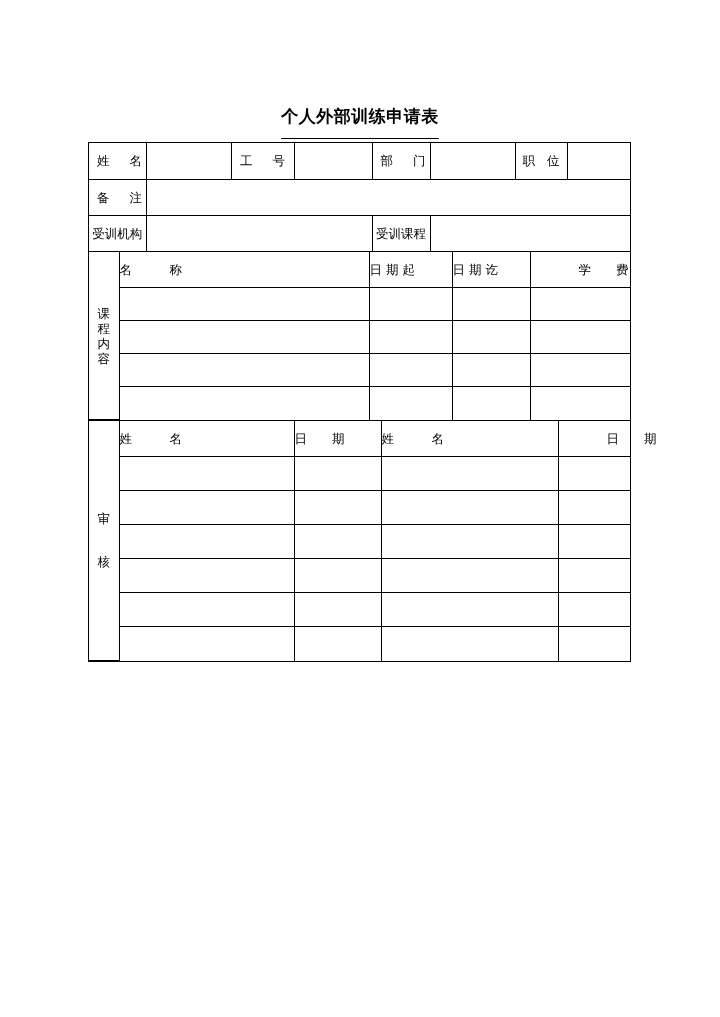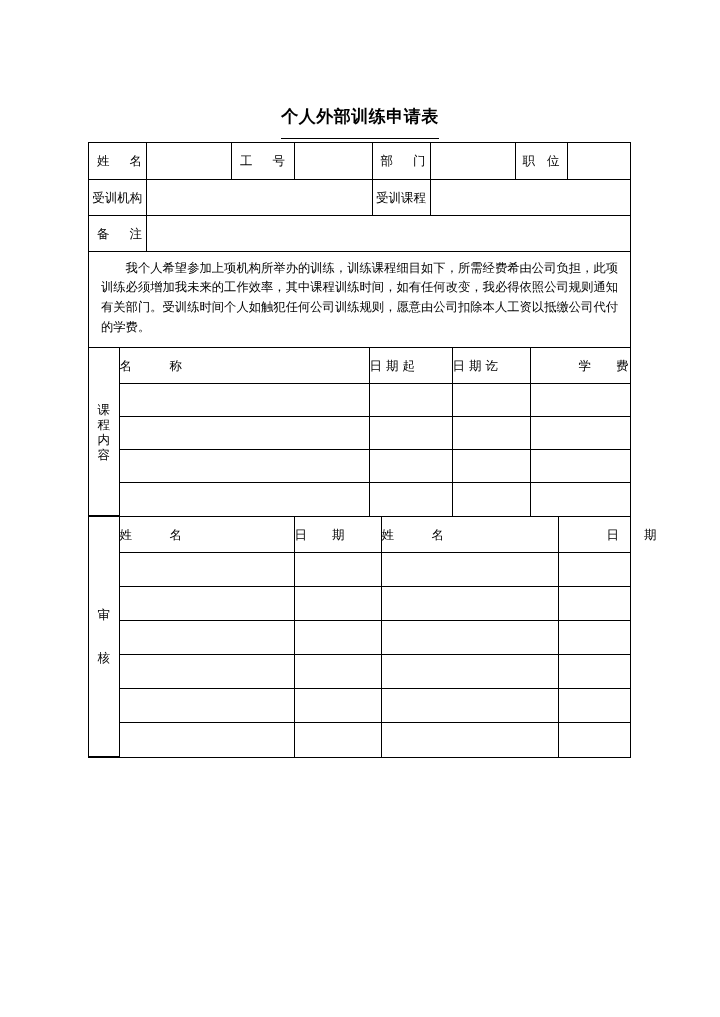--- a/index.html
+++ b/index.html
@@ -146,36 +146,31 @@
         <td></td>
         <td class="lbl sp2">工 号</td>
         <td></td>
         <td class="lbl sp2">部 门</td>
         <td></td>
         <td class="lbl sp1">职 位</td>
         <td></td>
       </tr>
 
       <tr class="row-h">
+        <td class="lbl sp2">备 注</td>
+        <td colspan="7"></td>
+      </tr>
+
+      <tr class="row-h">
         <td class="lbl" colspan="1">受训机构</td>
         <td colspan="3"></td>
         <td class="lbl">受训课程</td>
         <td colspan="3"></td>
       </tr>
 
-      <tr class="row-h">
-        <td class="lbl sp2">备 注</td>
-        <td colspan="7"></td>
-      </tr>
-
-      <tr class="thick-top">
-        <td class="para-cell" colspan="8">
-          <p class="para">我个人希望参加上项机构所举办的训练，训练课程细目如下，所需经费希由公司负担，此项训练必须增加我未来的工作效率，其中课程训练时间，如有任何改变，我必得依照公司规则通知有关部门。受训练时间个人如触犯任何公司训练规则，愿意由公司扣除本人工资以抵缴公司代付的学费。</p>
-        </td>
-      </tr>
     </tbody>
       </table>
 
     <table class="grid" style="border-top:1.6px solid #000;">
       <colgroup>
         <col style="width:30px">
         <col style="width:250px">
         <col style="width:83px">
         <col style="width:78px">
         <col style="width:100px">

